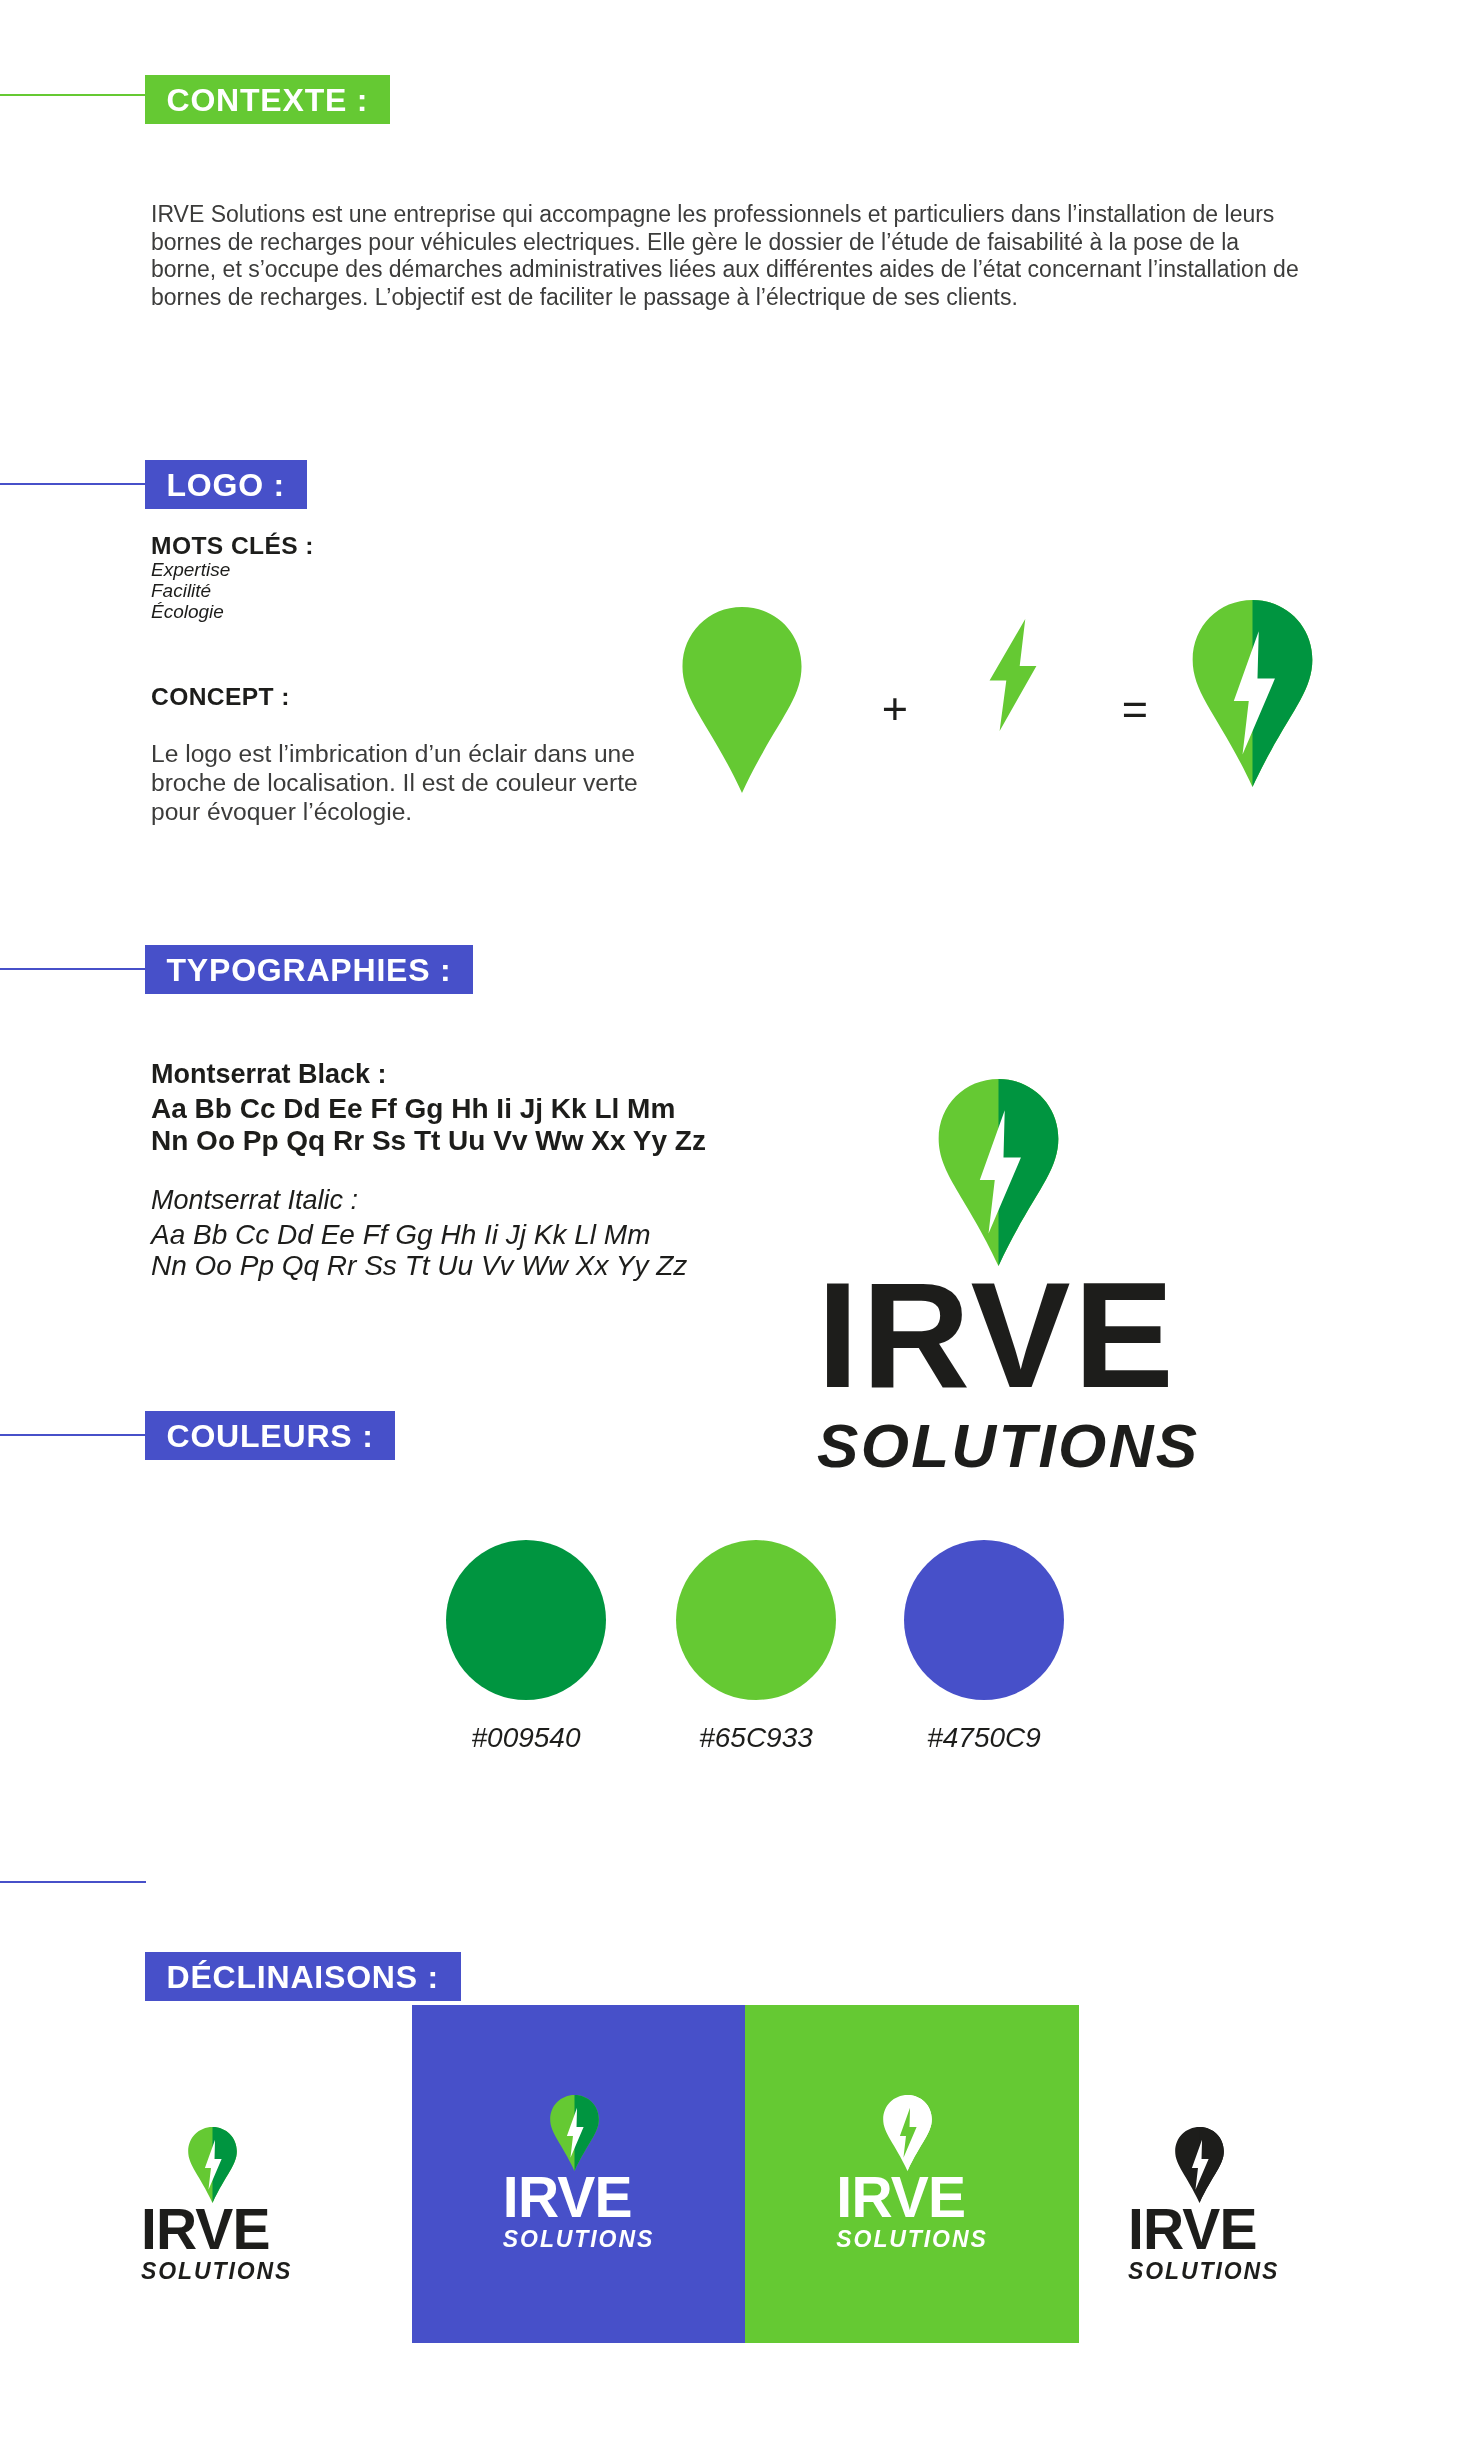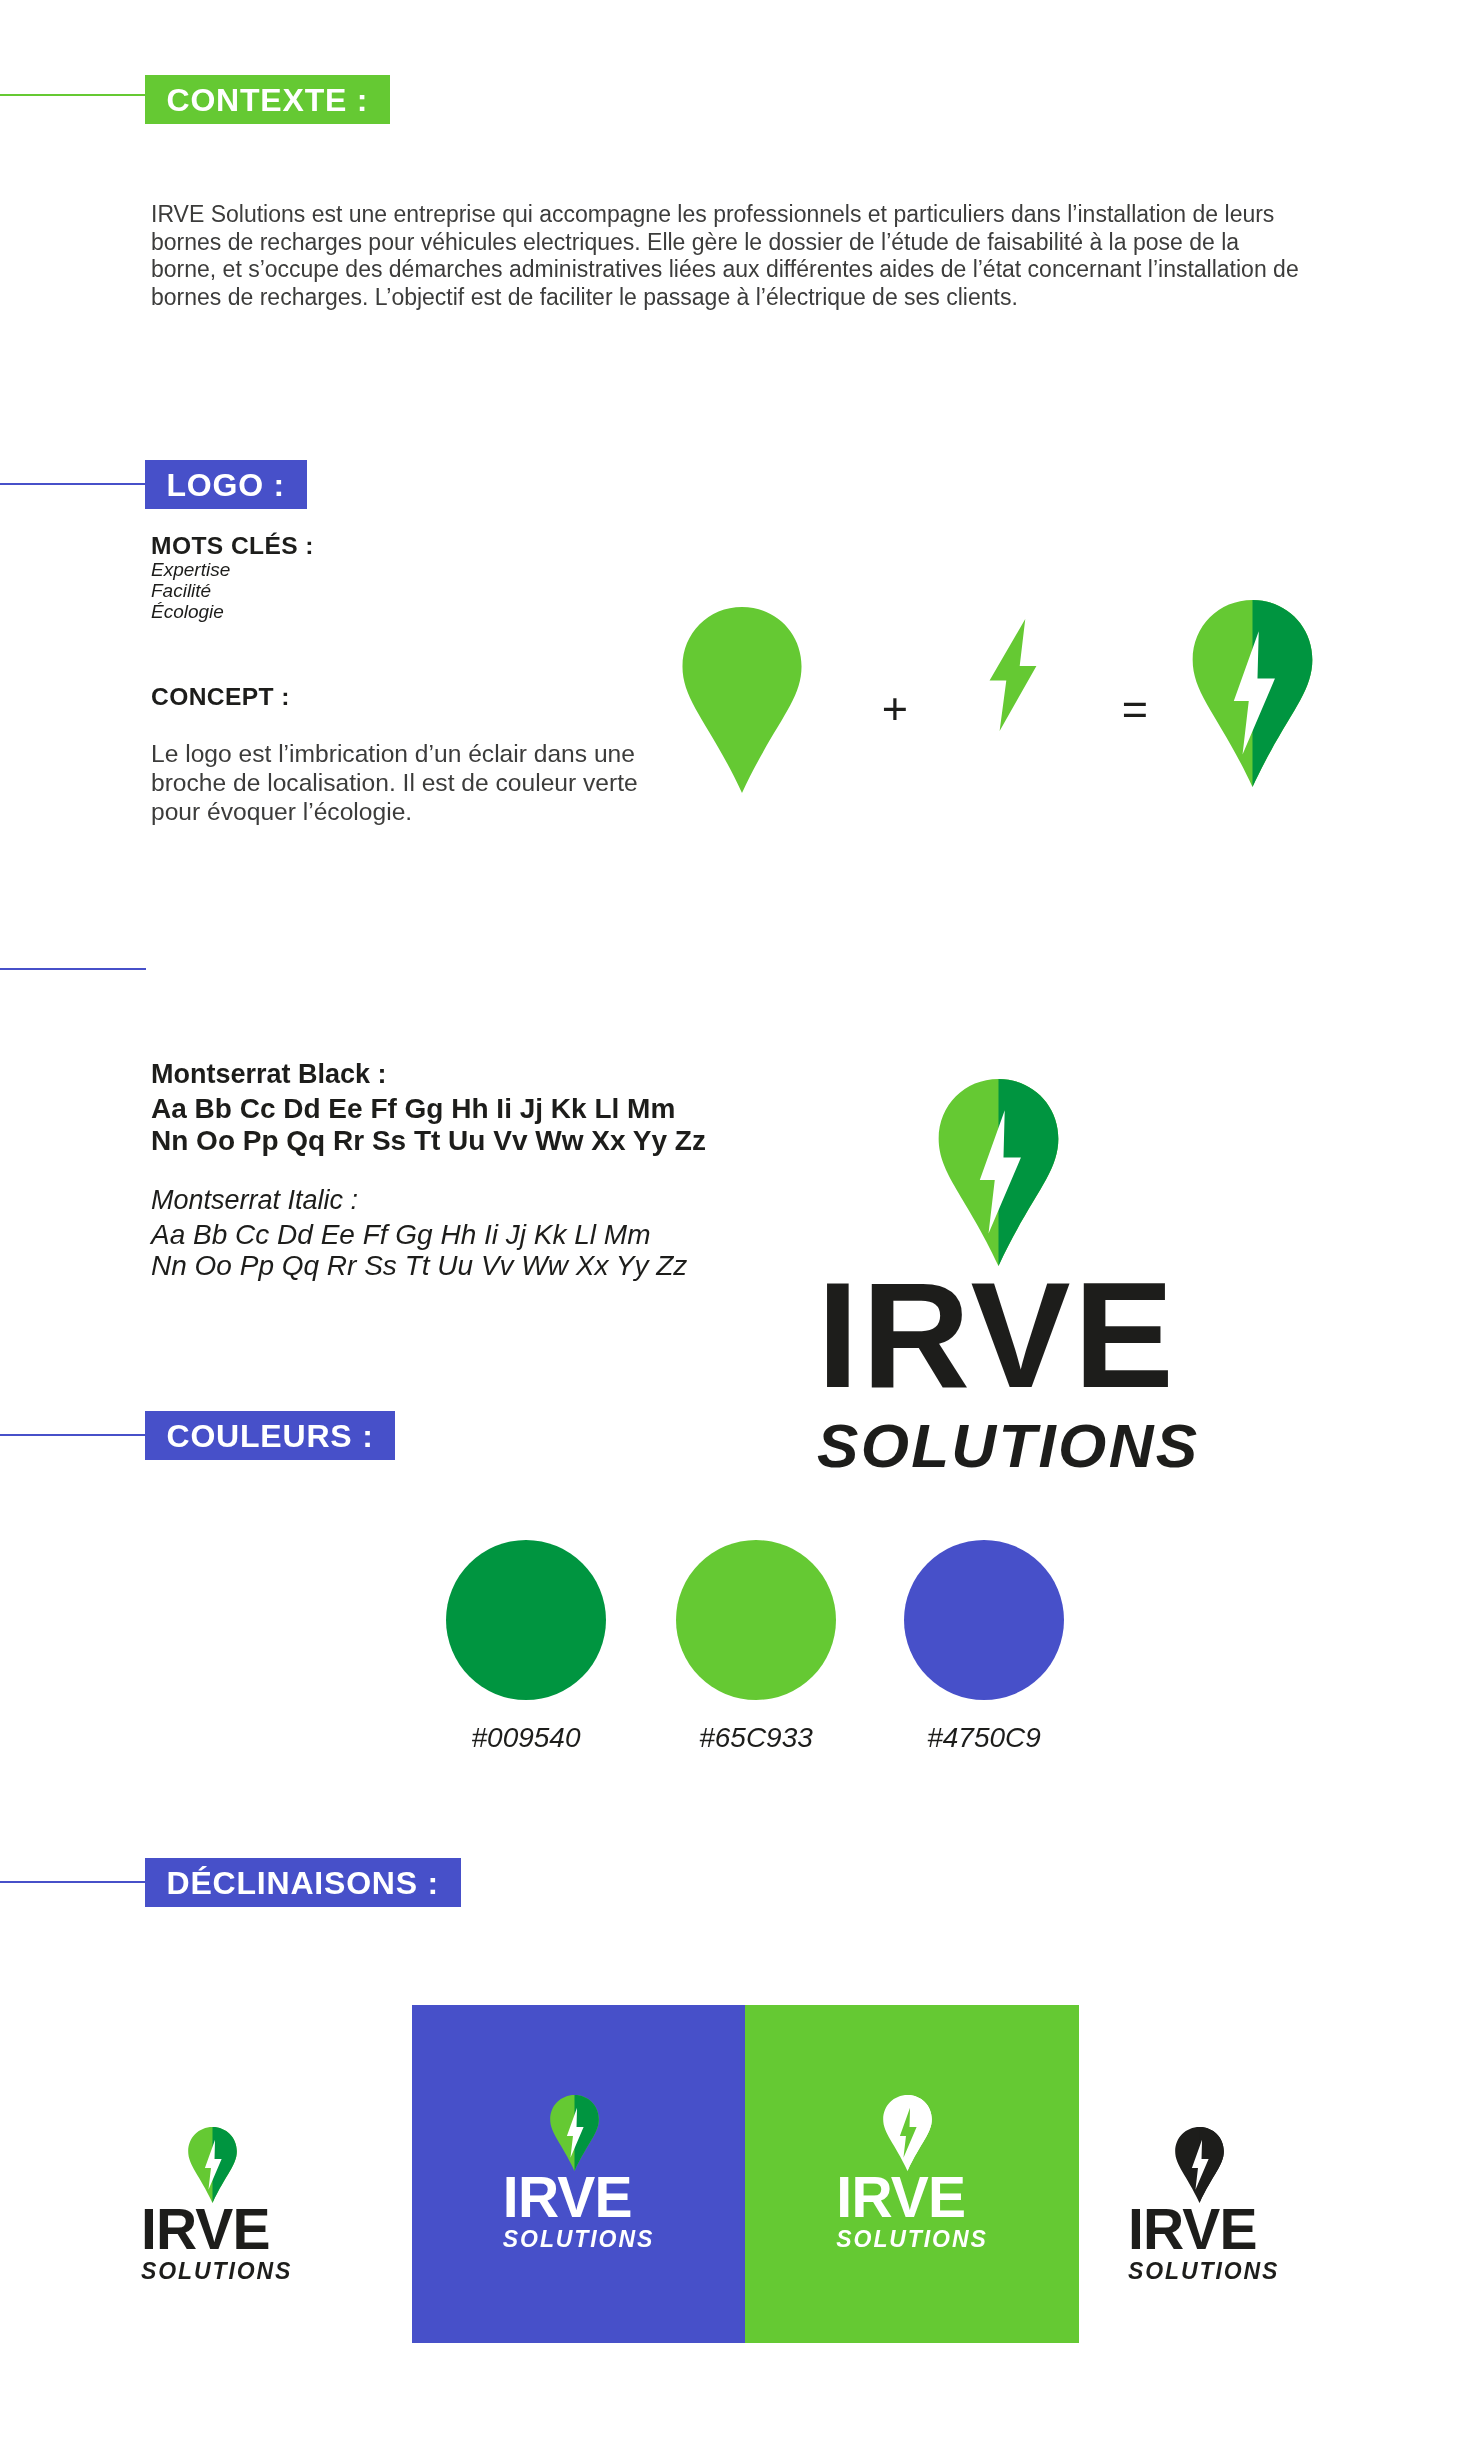--- a/index.html
+++ b/index.html
@@ -111,20 +111,21 @@
 
   <div class="op-sign" style="left:1108px;top:686px;">=</div>
 
   <svg class="construct-svg" style="left:1190px;top:600px;width:125px;height:187px;" viewBox="0 0 100 150">
     <path class="pin-l" d="M50,0 C23,0 2,21 2,48 C2,76 24,94 50,150 C76,94 98,76 98,48 C98,21 77,0 50,0 Z"></path>
     <path class="pin-r" d="M50,0 C77,0 98,21 98,48 C98,76 76,94 50,150 Z"></path>
     <path class="bolt" d="M55,25 L35,81 L47,81 L42,124 L68,63 L54,63 Z"></path>
   </svg>
 
   <div class="rule blue" style="top:968px;"></div>
+  <div class="badge blue" style="left:145px;top:945px;">TYPOGRAPHIES :</div>
 
   <div class="spec-label-black" style="left:151px;top:1059px;">Montserrat Black :</div>
   <div class="spec-line-black" style="left:151px;top:1093px;">Aa Bb Cc Dd Ee Ff Gg Hh Ii Jj Kk Ll Mm</div>
   <div class="spec-line-black" style="left:151px;top:1125px;">Nn Oo Pp Qq Rr Ss Tt Uu Vv Ww Xx Yy Zz</div>
 
   <div class="spec-label-italic" style="left:151px;top:1185px;">Montserrat Italic :</div>
   <div class="spec-line-italic" style="left:151px;top:1219px;">Aa Bb Cc Dd Ee Ff Gg Hh Ii Jj Kk Ll Mm</div>
   <div class="spec-line-italic" style="left:151px;top:1250px;">Nn Oo Pp Qq Rr Ss Tt Uu Vv Ww Xx Yy Zz</div>
 
   <div class="lockup lockup-lg theme-default">
@@ -144,21 +145,21 @@
 
   <div class="swatch" style="left:446px;top:1540px;background:#009540;"></div>
   <div class="swatch" style="left:676px;top:1540px;background:#65C933;"></div>
   <div class="swatch" style="left:904px;top:1540px;background:#4750C9;"></div>
 
   <div class="swatch-label" style="left:446px;top:1722px;">#009540</div>
   <div class="swatch-label" style="left:676px;top:1722px;">#65C933</div>
   <div class="swatch-label" style="left:904px;top:1722px;">#4750C9</div>
 
   <div class="rule blue" style="top:1881px;"></div>
-  <div class="badge blue" style="left:145px;top:1858px;">DÉCLINAISONS :</div>
+  <div class="badge blue" style="left:145px;top:1952px;">DÉCLINAISONS :</div>
 
   <div class="lockup lockup-sm theme-default" style="left:141px;top:2127px;">
     <svg class="pin-svg" viewBox="0 0 100 150">
       <path class="pin-l" d="M50,0 C23,0 2,21 2,48 C2,76 24,94 50,150 C76,94 98,76 98,48 C98,21 77,0 50,0 Z"></path>
       <path class="pin-r" d="M50,0 C77,0 98,21 98,48 C98,76 76,94 50,150 Z"></path>
       <path class="bolt" d="M55,25 L35,81 L47,81 L42,124 L68,63 L54,63 Z"></path>
     </svg>
     <div class="lockup-text">
       <div class="lockup-name">IRVE</div>
       <div class="lockup-sub">SOLUTIONS</div>

